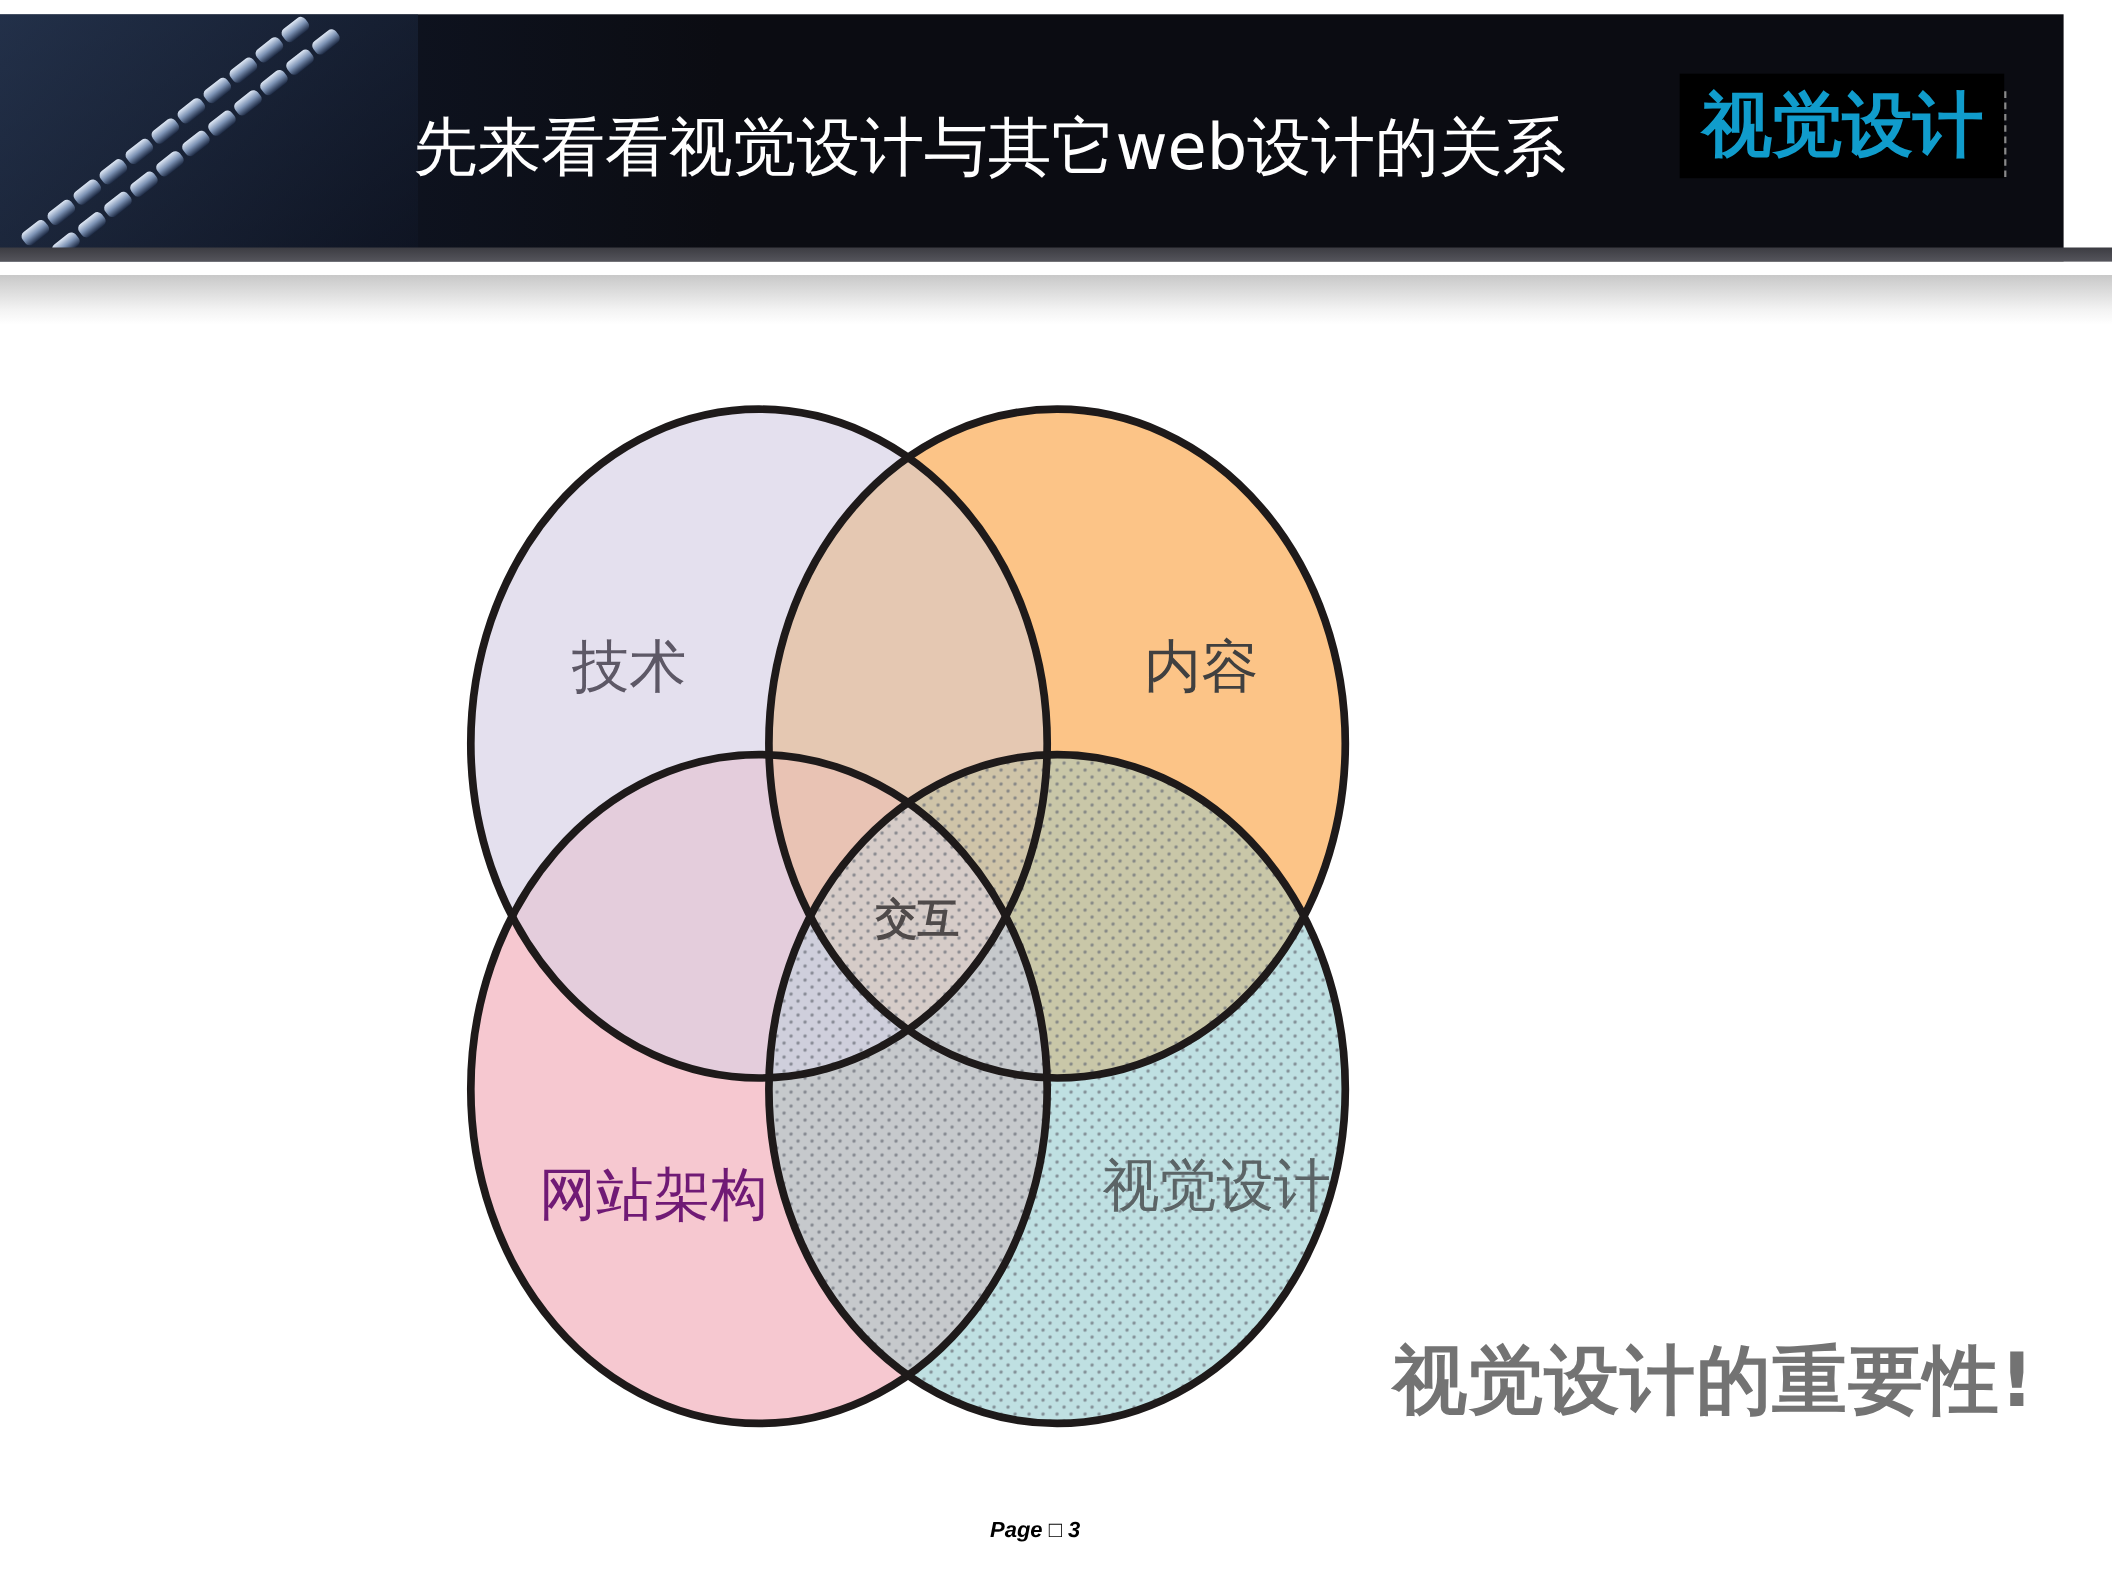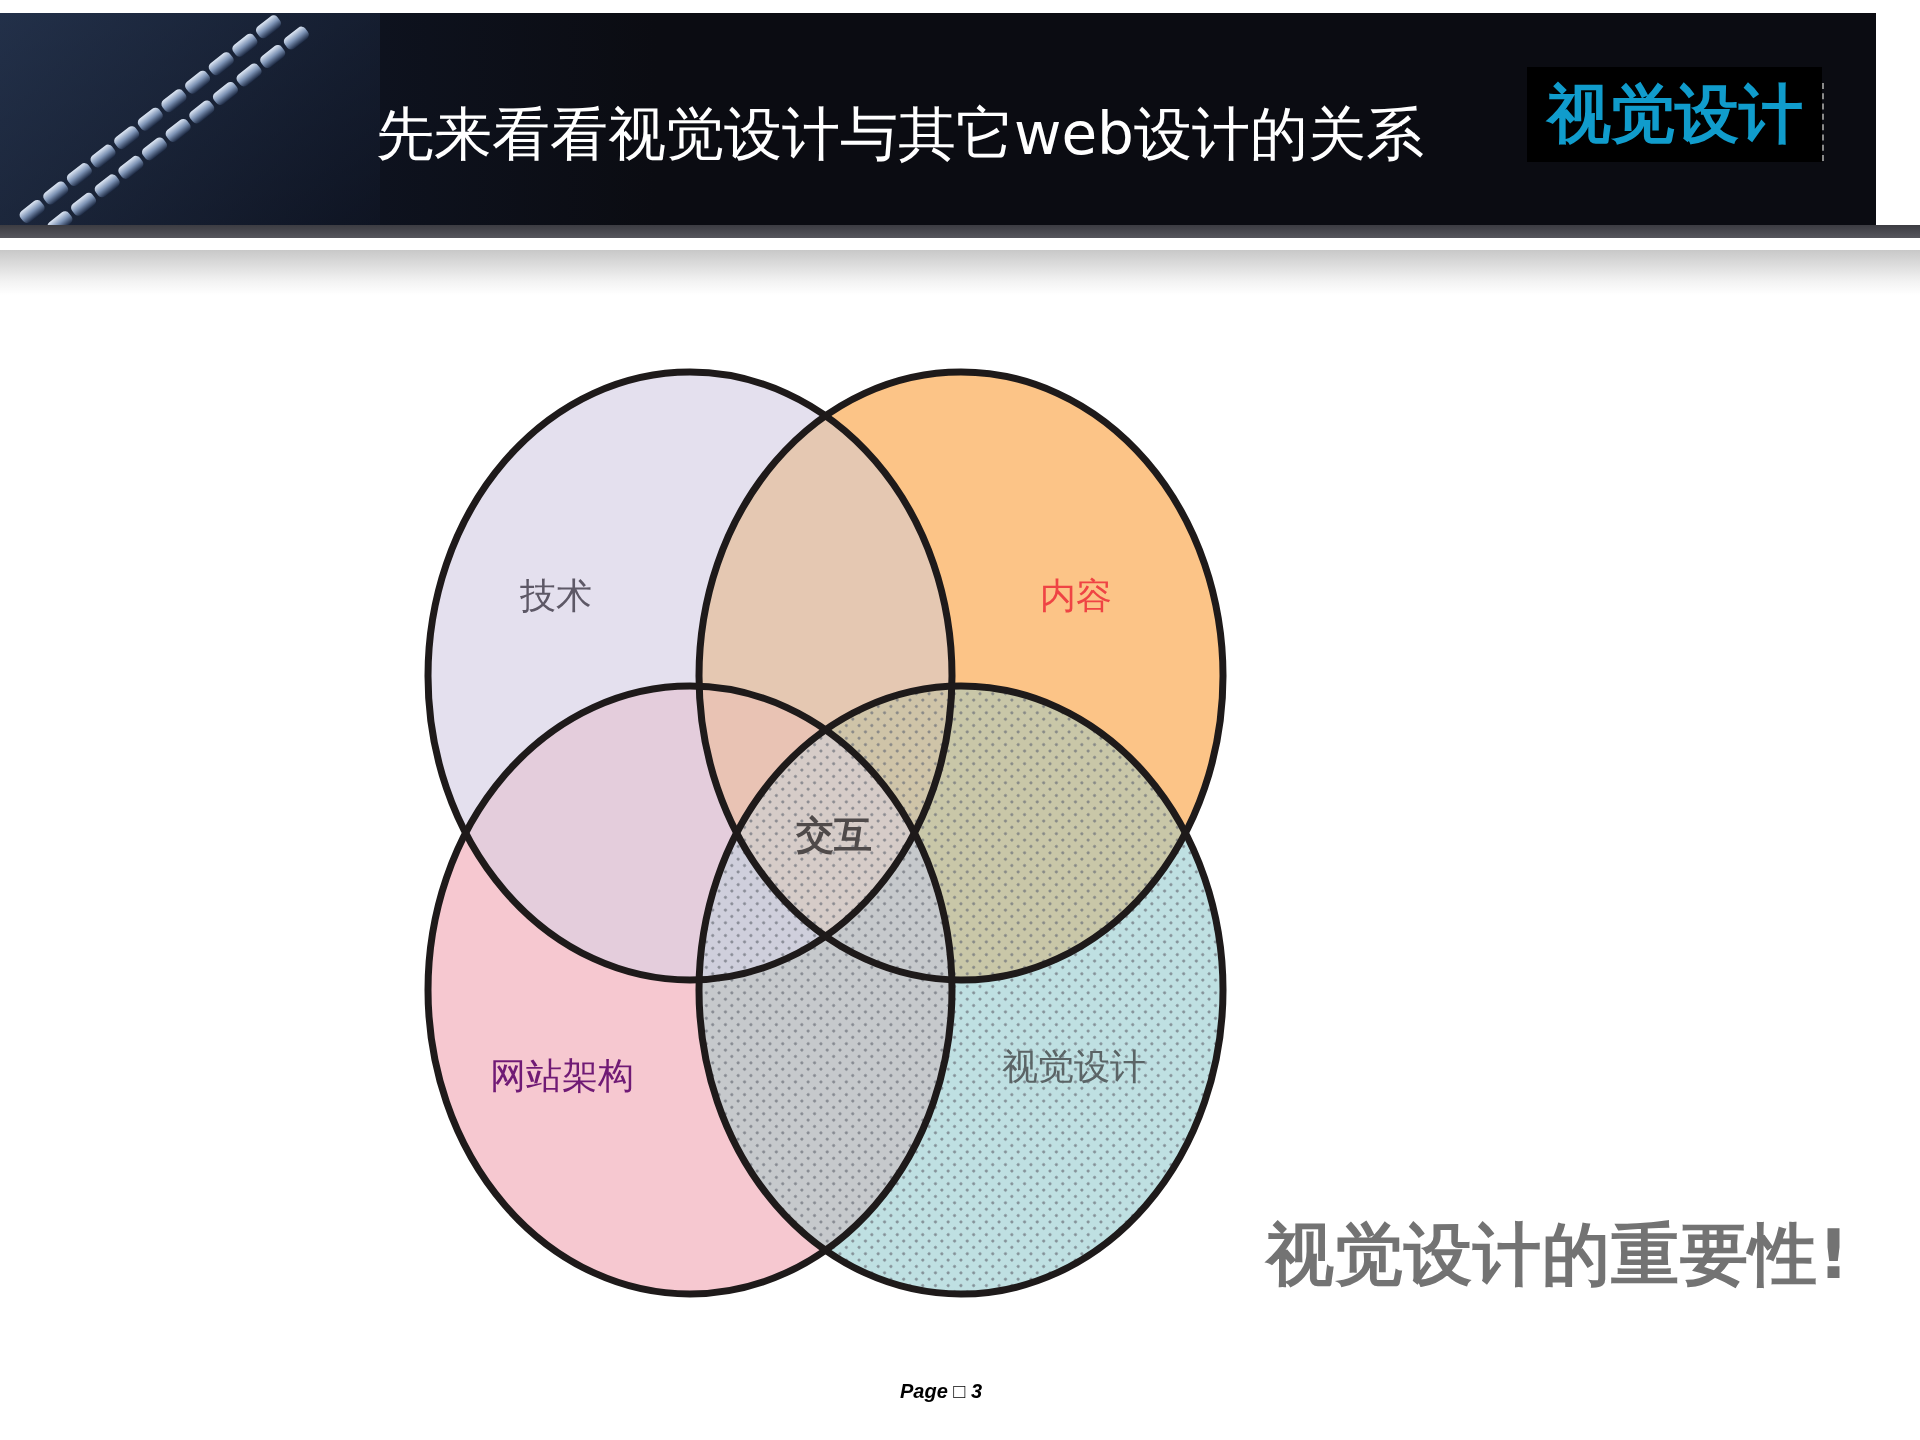--- a/index.html
+++ b/index.html
@@ -8,21 +8,21 @@
       background: linear-gradient(90deg, #1a2233 0%, #0e1320 18%, #0b0c12 35%, #0b0c12 100%); overflow:hidden; }
     .zipper { position:absolute; left:-40px; top:-30px; width:420px; height:290px; }
     .header-strip { position:absolute; left:0; top:225px; width:1920px; height:13px; background:linear-gradient(180deg,#3c3c42,#55555c); }
     .header-white { position:absolute; left:0; top:238px; width:1920px; height:12px; background:#ffffff; }
     .header-fade { position:absolute; left:0; top:250px; width:1920px; height:45px; background:linear-gradient(180deg,#c8c8c8 0%,#f3f3f3 70%,#ffffff 100%); }
     .title { position:absolute; left:376px; top:86px; color:#ffffff; font-size:58px; line-height:70px; white-space:nowrap; letter-spacing:0px; }
     .tag { position:absolute; left:1527px; top:54px; width:295px; height:95px; background:#000000; }
     .tag-text { position:absolute; left:20px; top:8px; color:#109ccc; font-size:64px; font-weight:bold; line-height:78px; white-space:nowrap; }
     .tag-edge { position:absolute; left:1822px; top:70px; width:0; height:78px; border-left:2px dashed #8a8a8a; }
     .venn { position:absolute; left:0; top:0; width:1920px; height:1440px; }
-    .venn-label { position:absolute; font-size:36px; white-space:nowrap; font-family:"DejaVu Serif", serif; }
+    .venn-label { position:absolute; font-size:52px; white-space:nowrap; font-family:"DejaVu Serif", serif; }
     .emph { position:absolute; left:1266px; top:1210px; font-size:68px; font-weight:bold; color:#737373; white-space:nowrap; letter-spacing:1px; }
     .page { position:absolute; left:900px; top:1380px; font-size:20px; font-weight:bold; font-style:italic; color:#000; font-family:"Liberation Sans", sans-serif; white-space:nowrap; }
   </style>
 </head>
 <body>
 
 <div class="header">
   <svg class="zipper" viewBox="0 0 420 290">
     <defs>
       <linearGradient id="zg" x1="0" y1="0" x2="1" y2="1">
@@ -143,19 +143,19 @@
 
   <g fill="none" stroke="#1e1a1a" stroke-width="7">
     <ellipse cx="690" cy="676" rx="262" ry="304"></ellipse>
     <ellipse cx="961" cy="676" rx="262" ry="304"></ellipse>
     <ellipse cx="690" cy="990" rx="262" ry="304"></ellipse>
     <ellipse cx="961" cy="990" rx="262" ry="304"></ellipse>
   </g>
 </svg>
 
 <div class="venn-label" style="left:520px; top:572px; color:#5d5866;">技术</div>
-<div class="venn-label" style="left:1040px; top:572px; color:#ef4444;">内容</div>
+<div class="venn-label" style="left:1040px; top:572px; color:#404040;">内容</div>
 <div class="venn-label" style="left:490px; top:1052px; color:#701a75;">网站架构</div>
 <div class="venn-label" style="left:1002px; top:1043px; color:#5b6466;">视觉设计</div>
 <div class="venn-label" style="left:796px; top:810px; color:#4f4a4a; font-size:38px;font-weight:bold;">交互</div>
 
 <div class="emph">视觉设计的重要性!</div>
 <div class="page">Page □ 3</div>
 
 </body></html>

